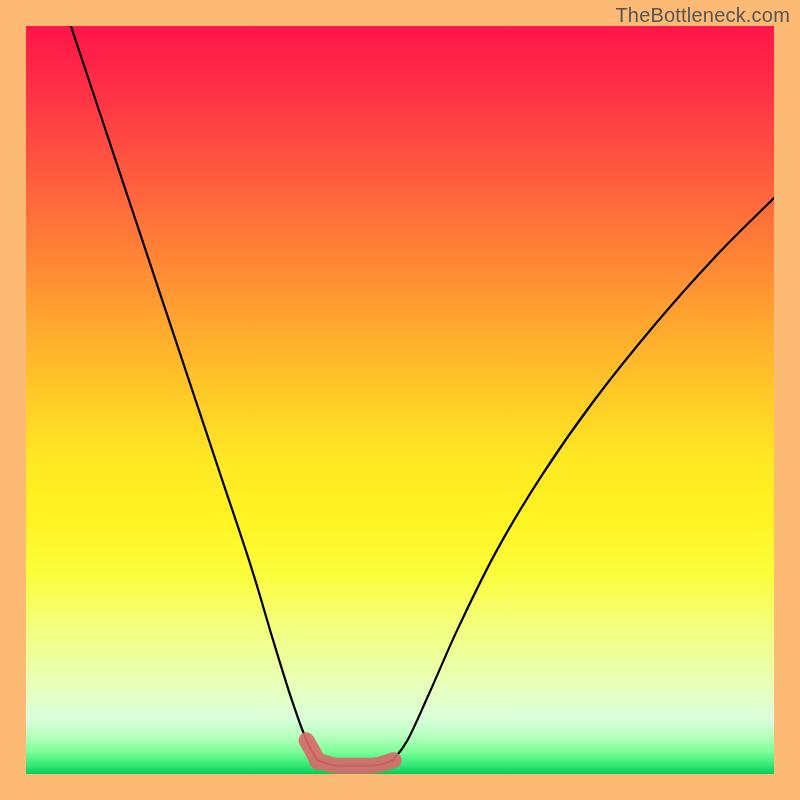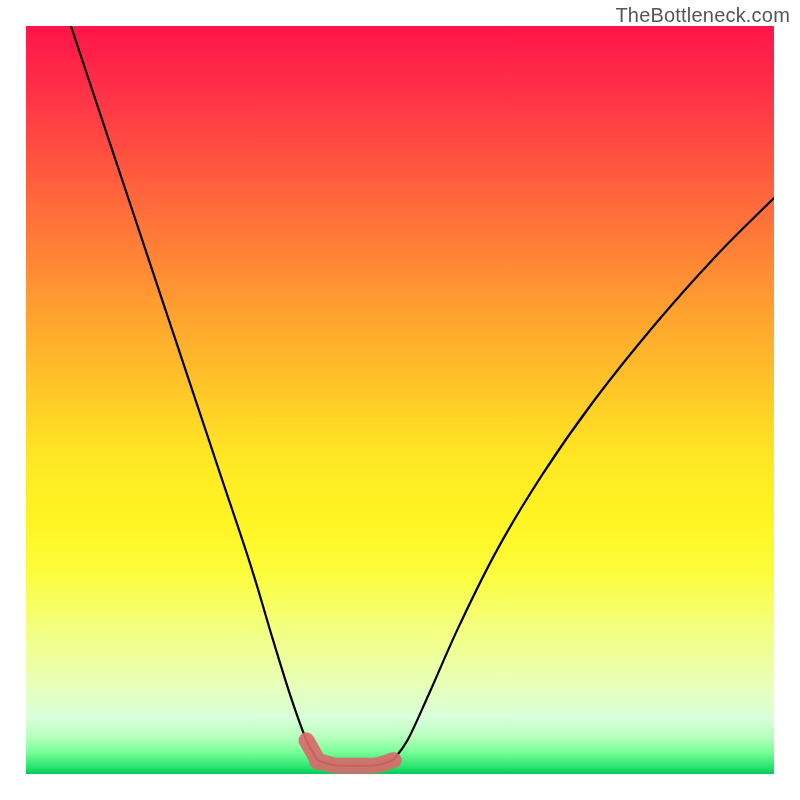--- a/index.html
+++ b/index.html
@@ -1,20 +1,20 @@
 <!DOCTYPE html>
 <html><head>
 <meta charset="utf-8">
 <style>
   * { margin: 0; padding: 0; box-sizing: border-box; }
   html, body { width: 800px; height: 800px; overflow: hidden; background: #000; }
   .frame {
     position: relative;
     width: 800px; height: 800px;
-    background: #ffffff;
+    background: #fdba74;
   }
   .plot {
     position: absolute;
     left: 26px; top: 26px;
     width: 748px; height: 748px;
     background: linear-gradient(to bottom,
       #ff154a 0%,
       #ff2e47 8%,
       #ff5440 18%,
       #ff7a38 28%,

